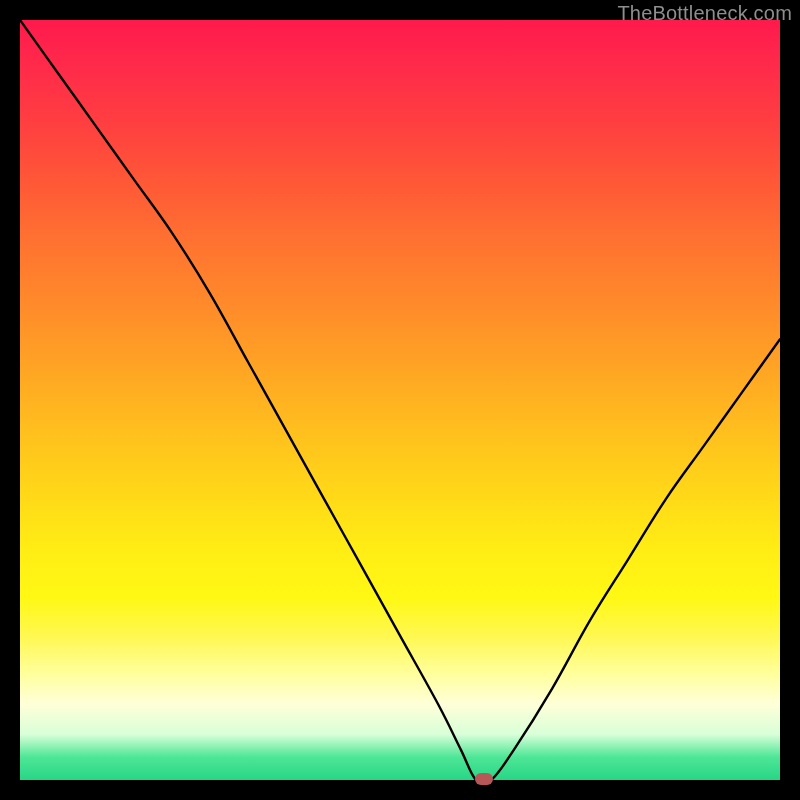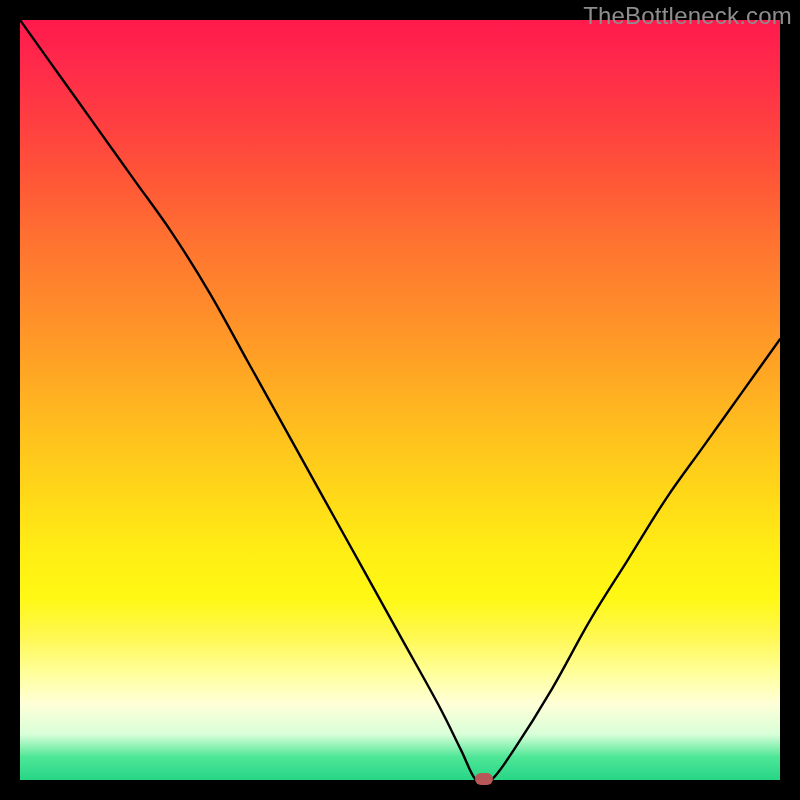--- a/index.html
+++ b/index.html
@@ -54,21 +54,21 @@
     width: 18px;
     height: 12px;
     background: #b85757;
     border-radius: 6px;
   }
   .attribution {
     position: absolute;
     top: 2px;
     right: 8px;
     color: #8e8e8e;
-    font-size: 24px;
+    font-size: 20px;
     font-weight: 500;
     letter-spacing: 0.2px;
   }
 </style>
 </head>
 <body>
 
 <div class="frame">
   <div class="plot">
     <svg viewBox="0 0 760 760" preserveAspectRatio="none">

